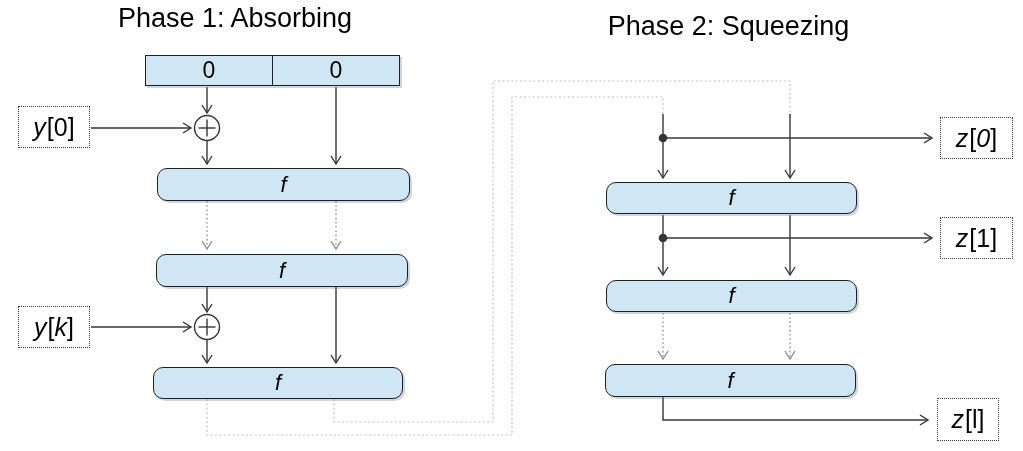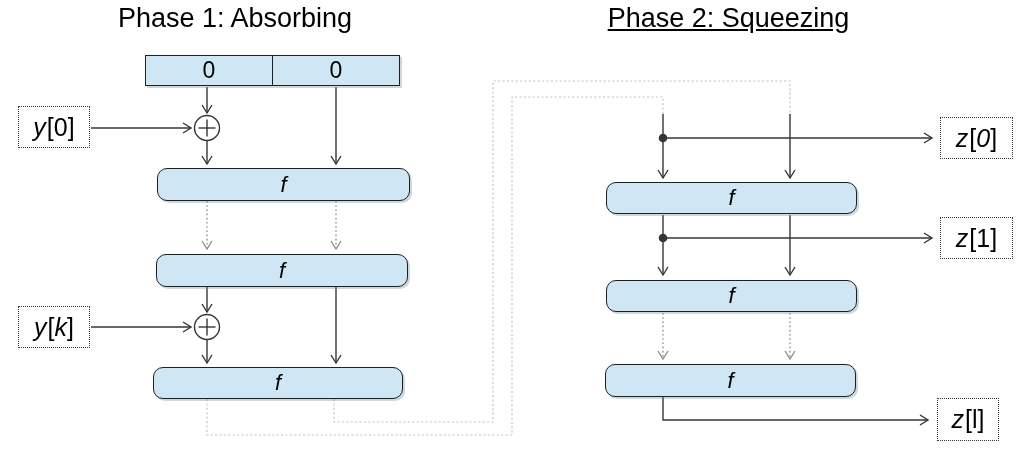--- a/index.html
+++ b/index.html
@@ -107,21 +107,21 @@
       <line class="w-dark" x1="198.5" y1="128" x2="215.5" y2="128"></line>
     </g>
     <g>
       <circle class="xor-circle" cx="207" cy="327" r="12.5"></circle>
       <line class="w-dark" x1="207" y1="318.5" x2="207" y2="335.5"></line>
       <line class="w-dark" x1="198.5" y1="327" x2="215.5" y2="327"></line>
     </g>
   </svg>
 
   <div class="title" style="left:60px;top:3px;width:350px;">Phase 1: Absorbing</div>
-  <div class="title" style="left:553px;top:3px;width:351px;text-decoration:underline;">Phase 2: Squeezing</div>
+  <div class="title" style="left:553px;top:11px;width:351px;">Phase 2: Squeezing</div>
 
   <div class="state-box">
     <div class="state-cell">0</div>
     <div class="state-cell">0</div>
   </div>
 
   <div class="fbox" style="left:157px;top:168px;width:253px;height:33px;">
     <span class="f-label">f</span>
   </div>
   <div class="fbox" style="left:156px;top:254px;width:252px;height:33px;">

